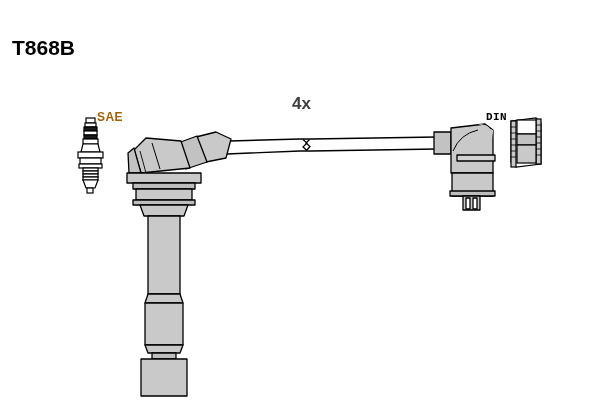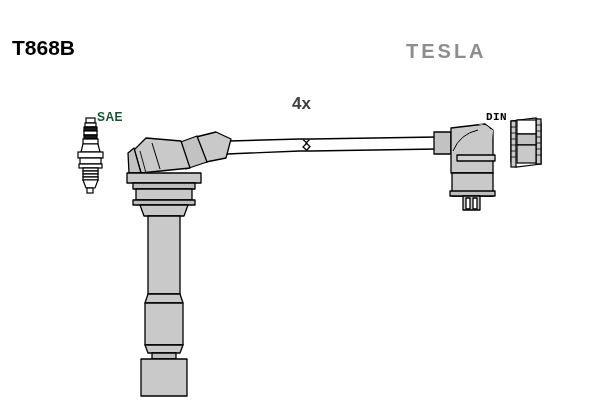--- a/index.html
+++ b/index.html
@@ -52,21 +52,21 @@
     font-size: 17px;
     font-weight: bold;
     color: #404040;
   }
   #sae-label {
     position: absolute;
     left: 97px;
     top: 79px;
     font-size: 12px;
     font-weight: bold;
-    color: #14532d;
+    color: #a16207;
     letter-spacing: 0.4px;
   }
   #din-label {
     position: absolute;
     left: 486px;
     top: 80px;
     font-size: 11px;
     font-weight: bold;
     color: #000000;
     letter-spacing: 0.4px;
@@ -77,21 +77,20 @@
     left: 0;
     top: 0;
   }
 </style>
 </head>
 <body>
 
 <div id="page">
 
   <div id="part-title">T868B</div>
-  <div id="brand-logo">TESLA</div>
 
   <div id="qty-label">4x</div>
   <div id="sae-label">SAE</div>
   <div id="din-label">DIN</div>
 
   <svg id="drawing" width="600" height="400" viewBox="0 0 600 400">
 
     <g fill="#ffffff" stroke="#000000" stroke-width="1.2">
 
       <rect x="86" y="87" width="9" height="5"></rect>

